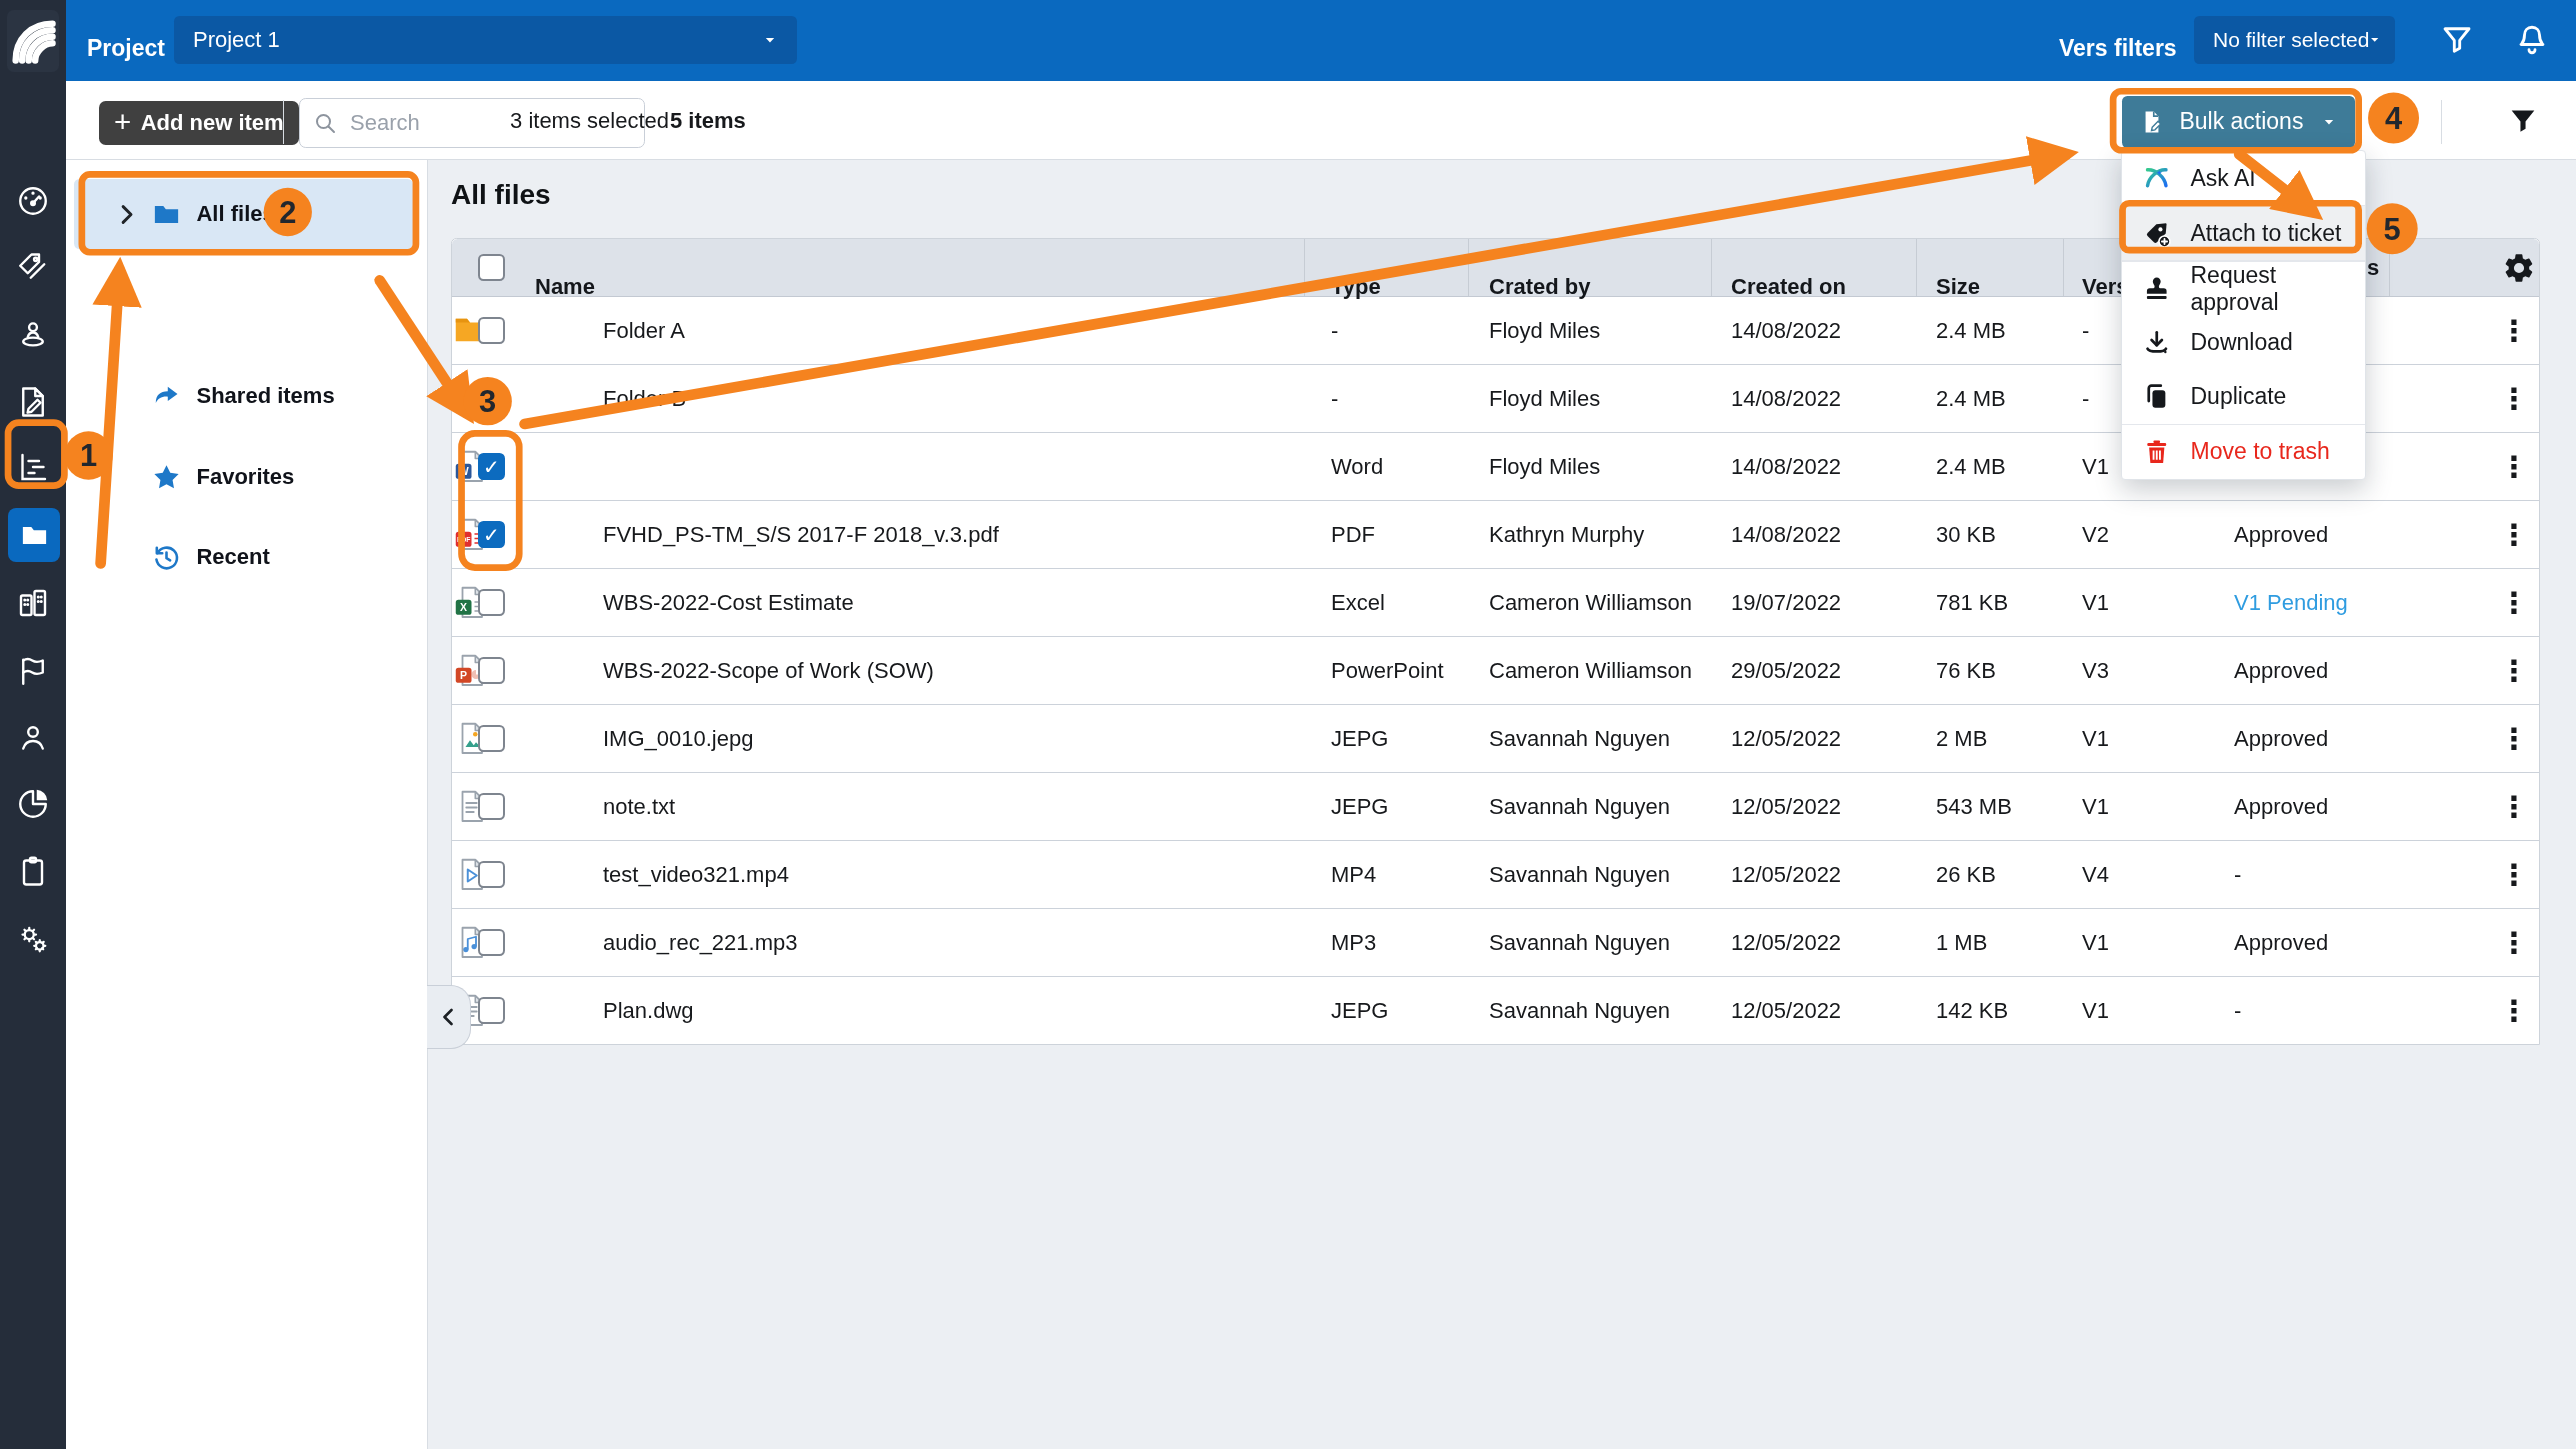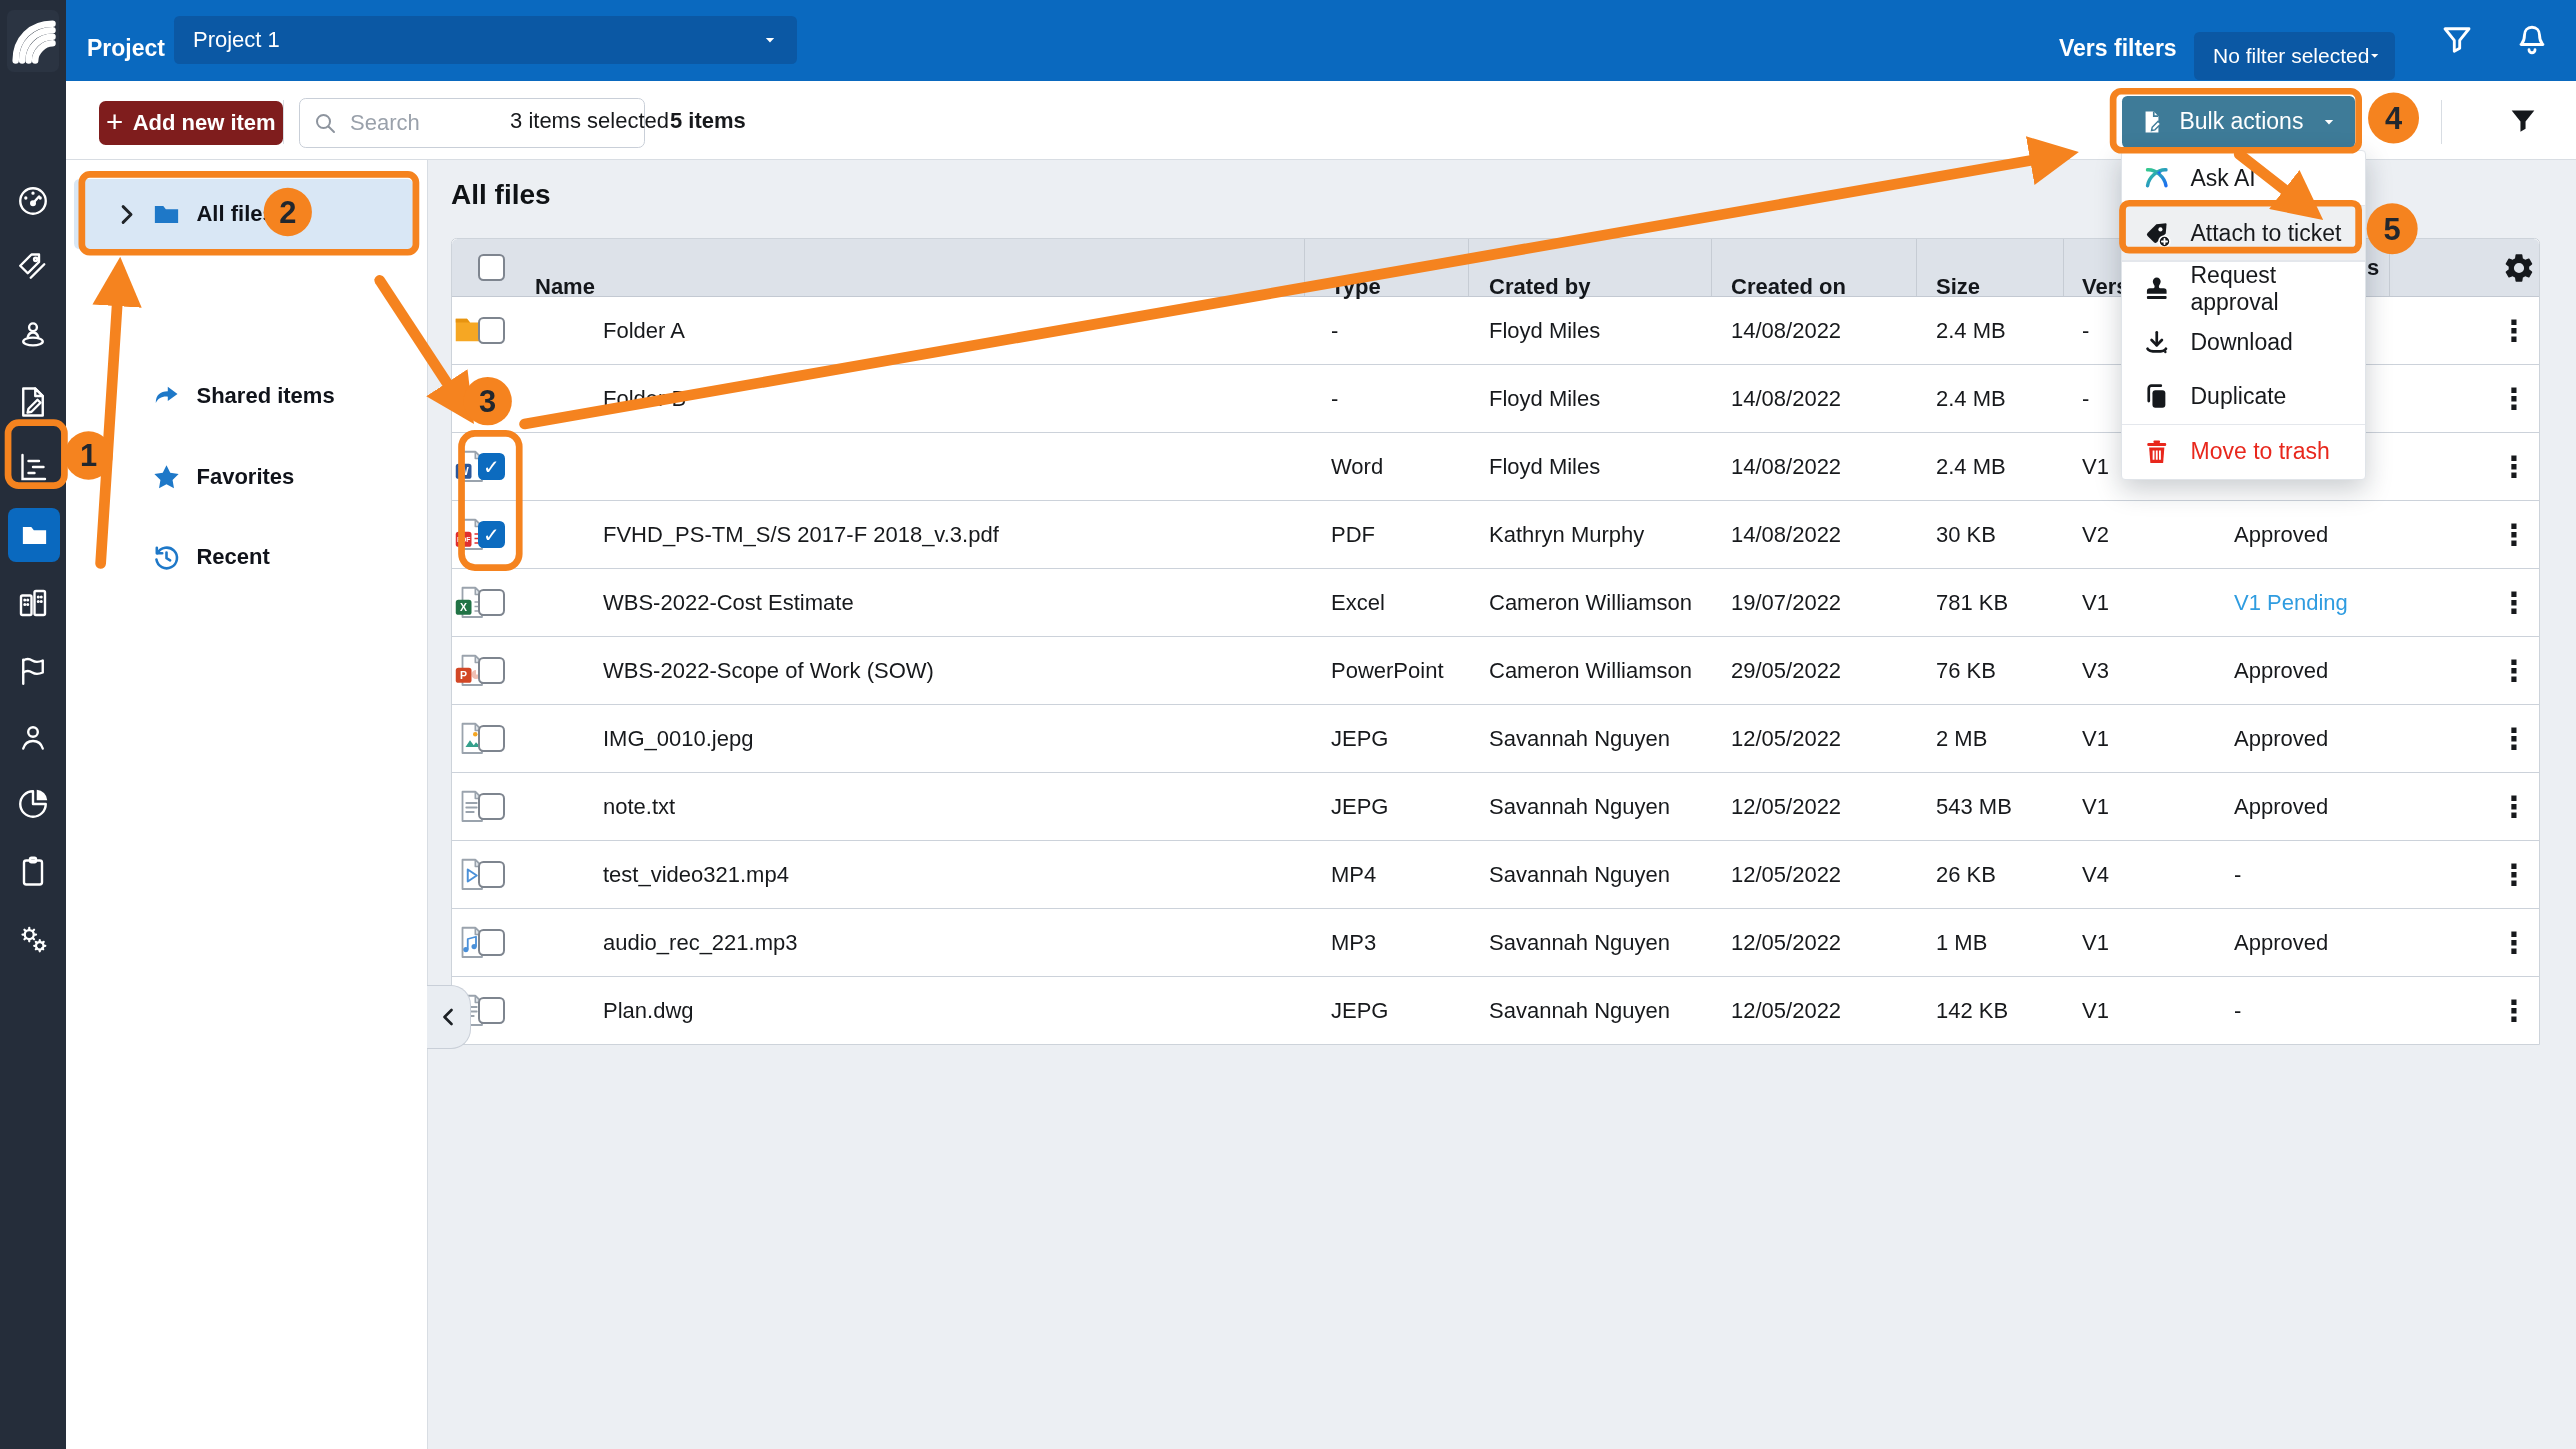--- a/index.html
+++ b/index.html
@@ -13,21 +13,21 @@
   .tb-select .caret{position:absolute;right:17.4px;width:20px;height:20px;}
   .tb-icon{position:absolute;top:22px;width:36px;height:36px;}
   
   #rail{position:absolute;left:0;top:81px;width:66px;height:1369px;background:#252d3a;z-index:4;}
   .rail-item{position:absolute;left:14.8px;width:36px;height:36px;}
   .rail-item svg{width:36px;height:36px;}
   #rail-active{position:absolute;left:8px;top:427px;width:52px;height:54px;background:#0a69bf;border-radius:8px;display:flex;align-items:center;justify-content:center;}
   #rail-active svg{width:31px;height:31px;}
   
   #toolbar{position:absolute;left:66px;top:81px;width:2510px;height:79px;background:#ffffff;border-bottom:1.3px solid #d8dde3;box-sizing:border-box;z-index:6;}
-  #add-btn{position:absolute;left:33px;top:20px;height:44px;background:#7f1d1d;border:none;border-radius:6.7px;color:#fff;font-size:22px;font-weight:700;padding:0 7px;display:flex;align-items:center;gap:9.4px;cursor:pointer;}
+  #add-btn{position:absolute;left:33px;top:20px;height:44px;background:#404040;border:none;border-radius:6.7px;color:#fff;font-size:22px;font-weight:700;padding:0 15px;display:flex;align-items:center;gap:9.4px;cursor:pointer;}
   #add-btn .plus{font-size:29.5px;font-weight:400;line-height:0;margin-top:-2.7px;}
   .v-div{position:absolute;top:19px;height:44px;width:1.3px;background:#d8dde3;}
   #search-box{position:absolute;left:233px;top:17.4px;width:346px;height:50px;background:#fff;border:1.3px solid #c9cfd8;border-radius:6.7px;box-sizing:border-box;display:flex;align-items:center;padding:0 13.4px;gap:10.7px;}
   #search-box input{border:none;outline:none;font-size:22px;color:#17191c;width:100%;font-family:inherit;background:transparent;}
   #search-box input::placeholder{color:#9aa1ab;}
   #items-count{position:absolute;left:604px;top:0;height:79px;display:flex;align-items:center;font-size:22px;font-weight:700;}
   #selected-count{position:absolute;right:1907px;top:0;height:79px;display:flex;align-items:center;font-size:22px;}
   #bulk-btn{position:absolute;left:2056px;top:14.8px;width:233px;height:52px;background:#3e7b98;border:none;border-radius:5.4px;color:#fff;font-size:23px;display:flex;align-items:center;padding:0 16px;gap:13.4px;cursor:pointer;}
   #bulk-btn .grow{flex:1;text-align:left;}
   #filter-btn{position:absolute;left:2440px;top:23px;width:34px;height:34px;cursor:pointer;}
@@ -92,21 +92,21 @@
     </svg>
   </div>
   <div class="tb-label" style="left:87px;">Project</div>
   <div class="tb-select" style="left:174px;width:623px;">
     <span>Project 1</span>
     <svg class="caret" viewBox="0 0 24 24">
         <path d="M7 9.5l5 5.5 5-5.5z" fill="#fff"></path>
       </svg>
   </div>
   <div class="tb-label" style="left:2059px;">Vers filters</div>
-  <div class="tb-select" style="left:2194px;width:201px;font-size:21px;margin-top:16px;">
+  <div class="tb-select" style="left:2194px;width:201px;font-size:21px;">
     <span>No filter selected</span>
     <svg class="caret" viewBox="0 0 24 24" style="right:12px;width:17.4px;height:17.4px;">
         <path d="M7 9.5l5 5.5 5-5.5z" fill="#fff"></path>
       </svg>
   </div>
   <svg class="tb-icon" style="left:2439px;" viewBox="0 0 24 24">
     <path d="M4 4.5h16l-6.2 7.8v5.2l-3.6 2v-7.2z" fill="none" stroke="#fff" stroke-width="1.9" stroke-linejoin="round"></path>
   </svg>
   <svg class="tb-icon" style="left:2514px;" viewBox="0 0 24 24">
     <g fill="none" stroke="#fff" stroke-width="1.9" stroke-linecap="round" stroke-linejoin="round">

